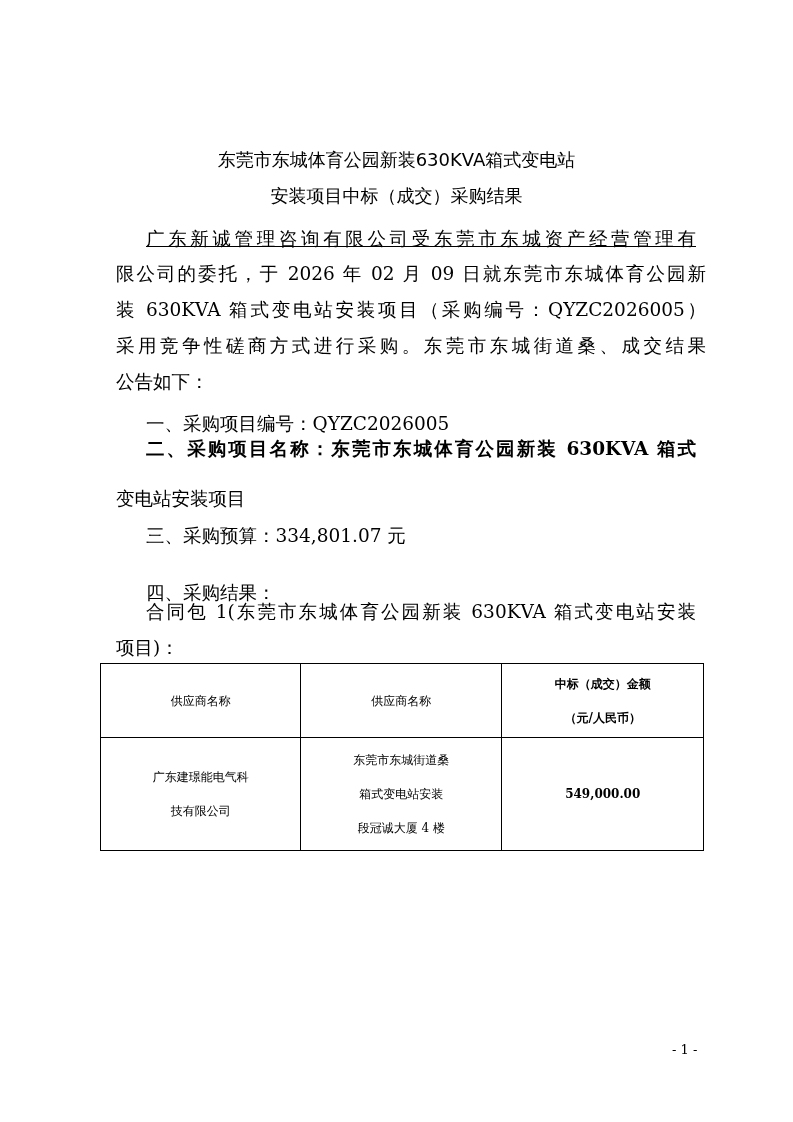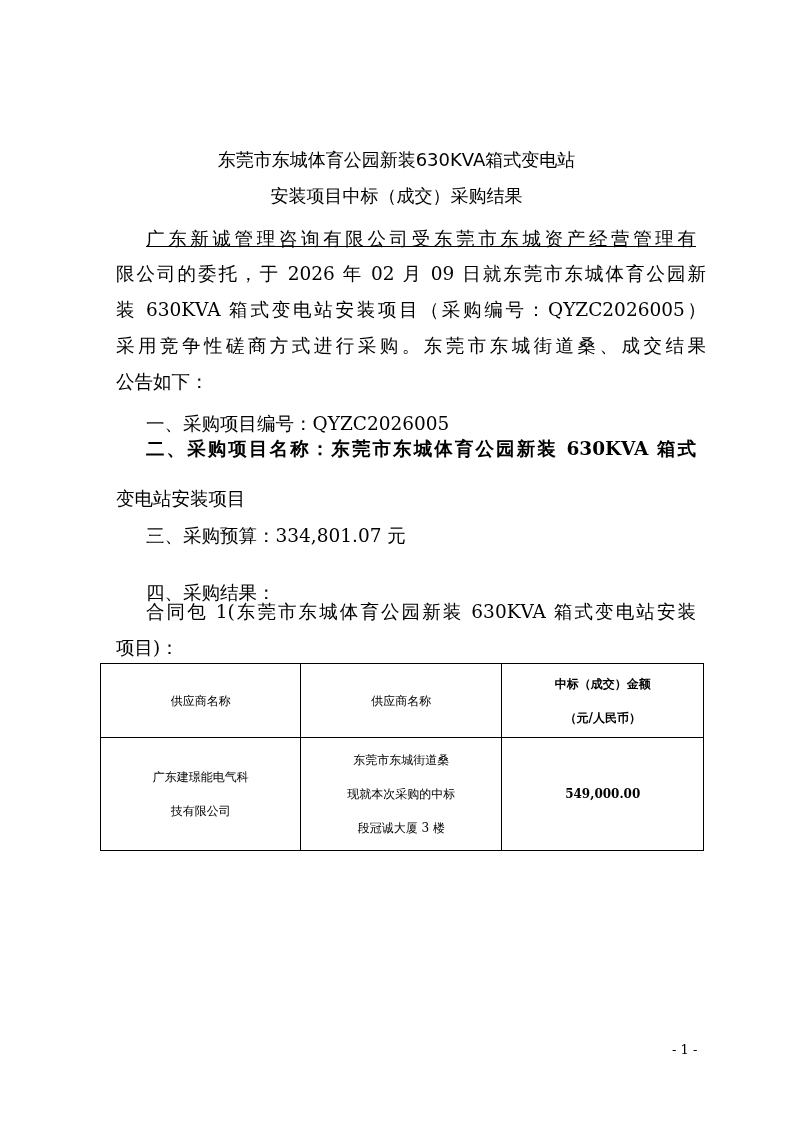--- a/index.html
+++ b/index.html
@@ -77,22 +77,22 @@
       <span class="cell-line">（元/人民币）</span>
     </td>
   </tr>
   <tr class="drow">
     <td class="c1">
       <span class="cell-line">广东建璟能电气科</span>
       <span class="cell-line">技有限公司</span>
     </td>
     <td class="c2">
       <span class="cell-line">东莞市东城街道桑</span>
-      <span class="cell-line">现就本次采购的中标</span>
-      <span class="cell-line">段冠诚大厦 3 楼</span>
+      <span class="cell-line">箱式变电站安装</span>
+      <span class="cell-line">段冠诚大厦 4 楼</span>
     </td>
     <td class="c3">
       <span class="cell-line">549,000.00</span>
     </td>
   </tr>
 </tbody>
   </table>
 
 <div class="pageno">- 1 -</div>
 

